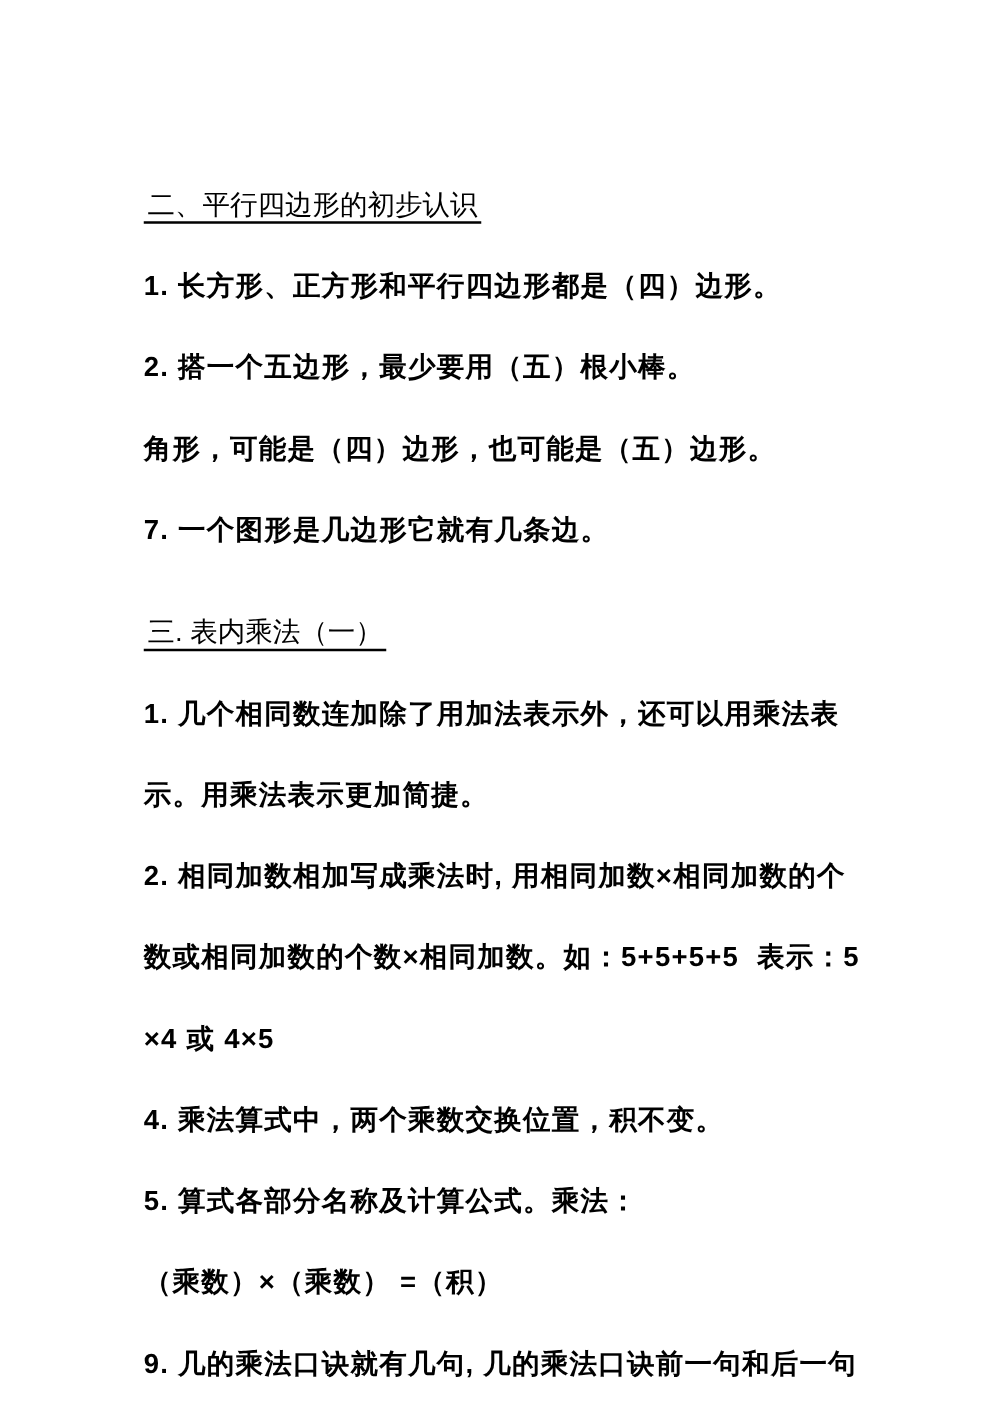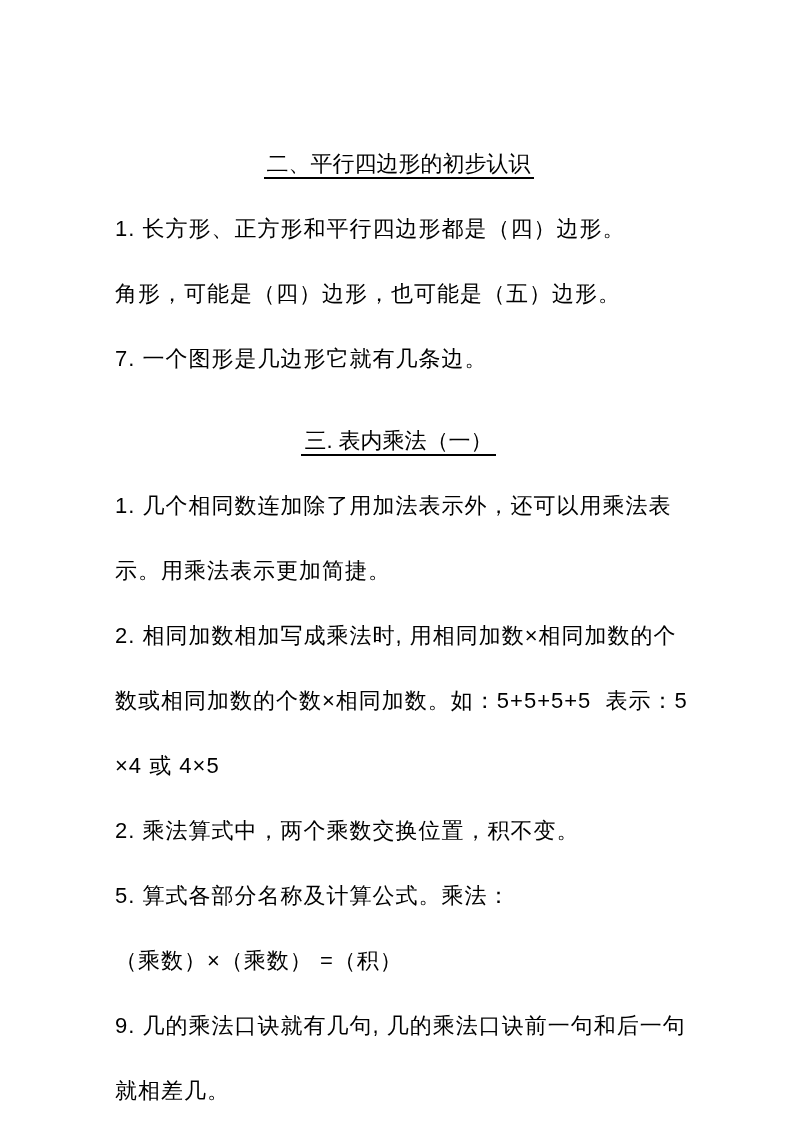--- a/index.html
+++ b/index.html
@@ -18,60 +18,61 @@
     padding: 143px 111px 0 115px;
     overflow: hidden;
   }
   .section {
     font-size: 22px;
   }
   .section + .section {
     margin-top: 41px;
   }
   .section-title {
-    text-align: center;
+    text-align: left;
     line-height: 41px;
     margin-bottom: 6px;
     font-weight: 500;
   }
   .section-title .underline {
     border-bottom: 2px solid #000000;
     padding: 0 3px 1px 3px;
   }
   .text-line {
     line-height: 41px;
     white-space: pre;
     letter-spacing: 1px;
-    font-weight: 400;
+    font-weight: 700;
     margin-top: 24px;
   }
 </style>
 </head>
 <body>
 
 <div class="page">
 
   <div class="section">
     <div class="section-title">
       <span class="underline">二、平行四边形的初步认识</span>
     </div>
     <div class="text-line">1. 长方形、正方形和平行四边形都是（四）边形。</div>
+    <div class="text-line">2. 搭一个五边形，最少要用（五）根小棒。</div>
     <div class="text-line">角形，可能是（四）边形，也可能是（五）边形。</div>
     <div class="text-line">7. 一个图形是几边形它就有几条边。</div>
   </div>
 
   <div class="section">
     <div class="section-title">
       <span class="underline">三. 表内乘法（一）</span>
     </div>
     <div class="text-line">1. 几个相同数连加除了用加法表示外，还可以用乘法表</div>
     <div class="text-line">示。用乘法表示更加简捷。</div>
     <div class="text-line">2. 相同加数相加写成乘法时, 用相同加数×相同加数的个</div>
     <div class="text-line">数或相同加数的个数×相同加数。如：5+5+5+5  表示：5</div>
     <div class="text-line">×4 或 4×5</div>
-    <div class="text-line">2. 乘法算式中，两个乘数交换位置，积不变。</div>
+    <div class="text-line">4. 乘法算式中，两个乘数交换位置，积不变。</div>
     <div class="text-line">5. 算式各部分名称及计算公式。乘法：</div>
     <div class="text-line">（乘数）×（乘数） =（积）</div>
     <div class="text-line">9. 几的乘法口诀就有几句, 几的乘法口诀前一句和后一句</div>
     <div class="text-line">就相差几。</div>
   </div>
 
 </div>
 
 </body></html>

